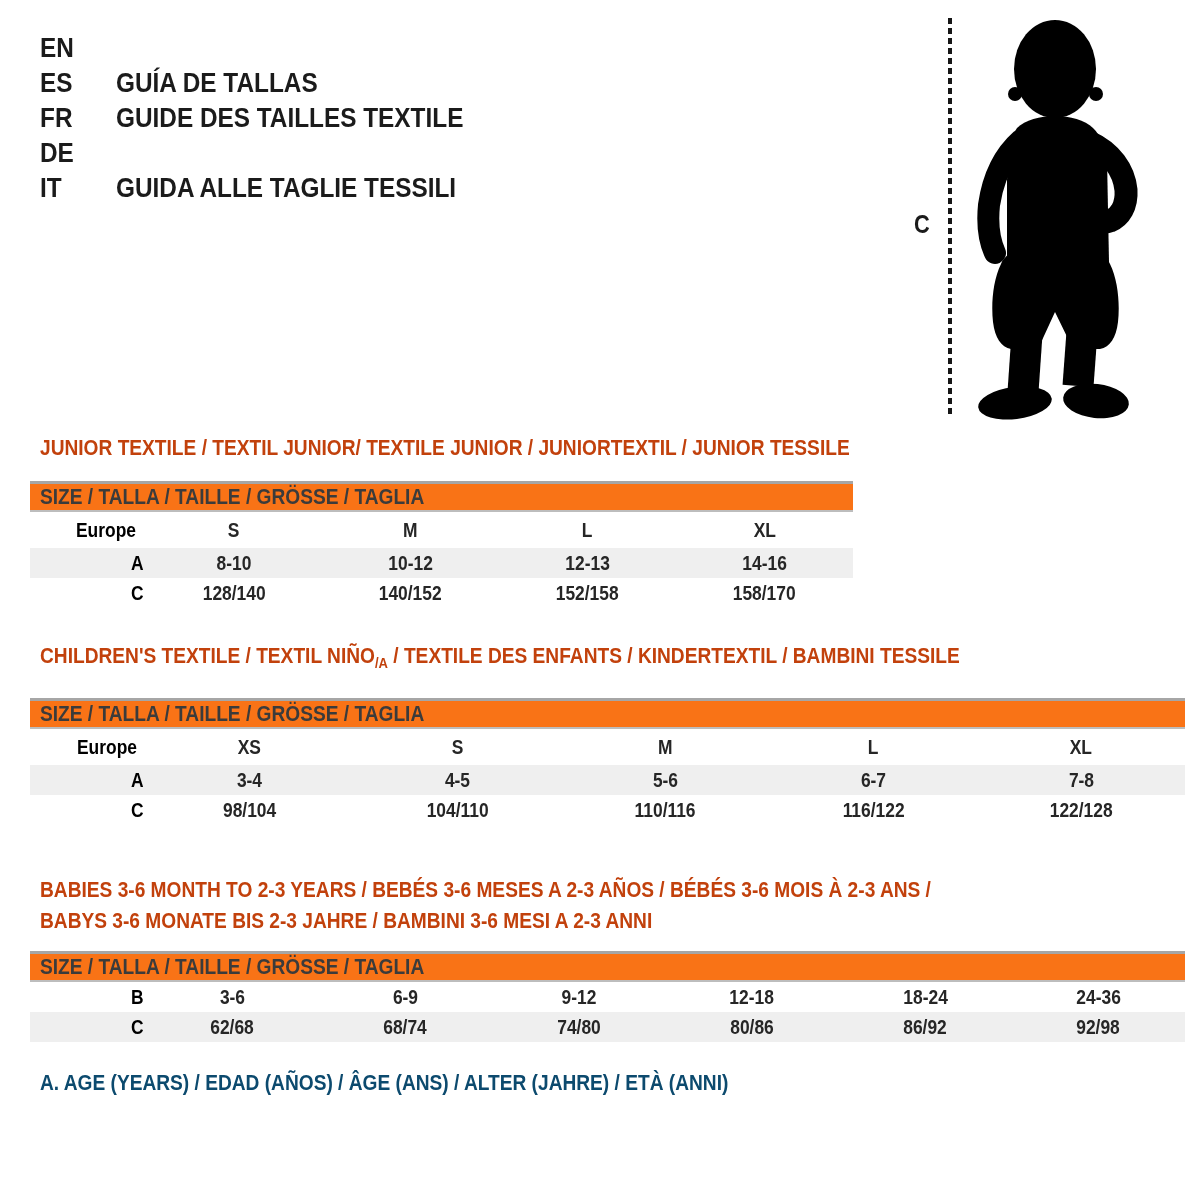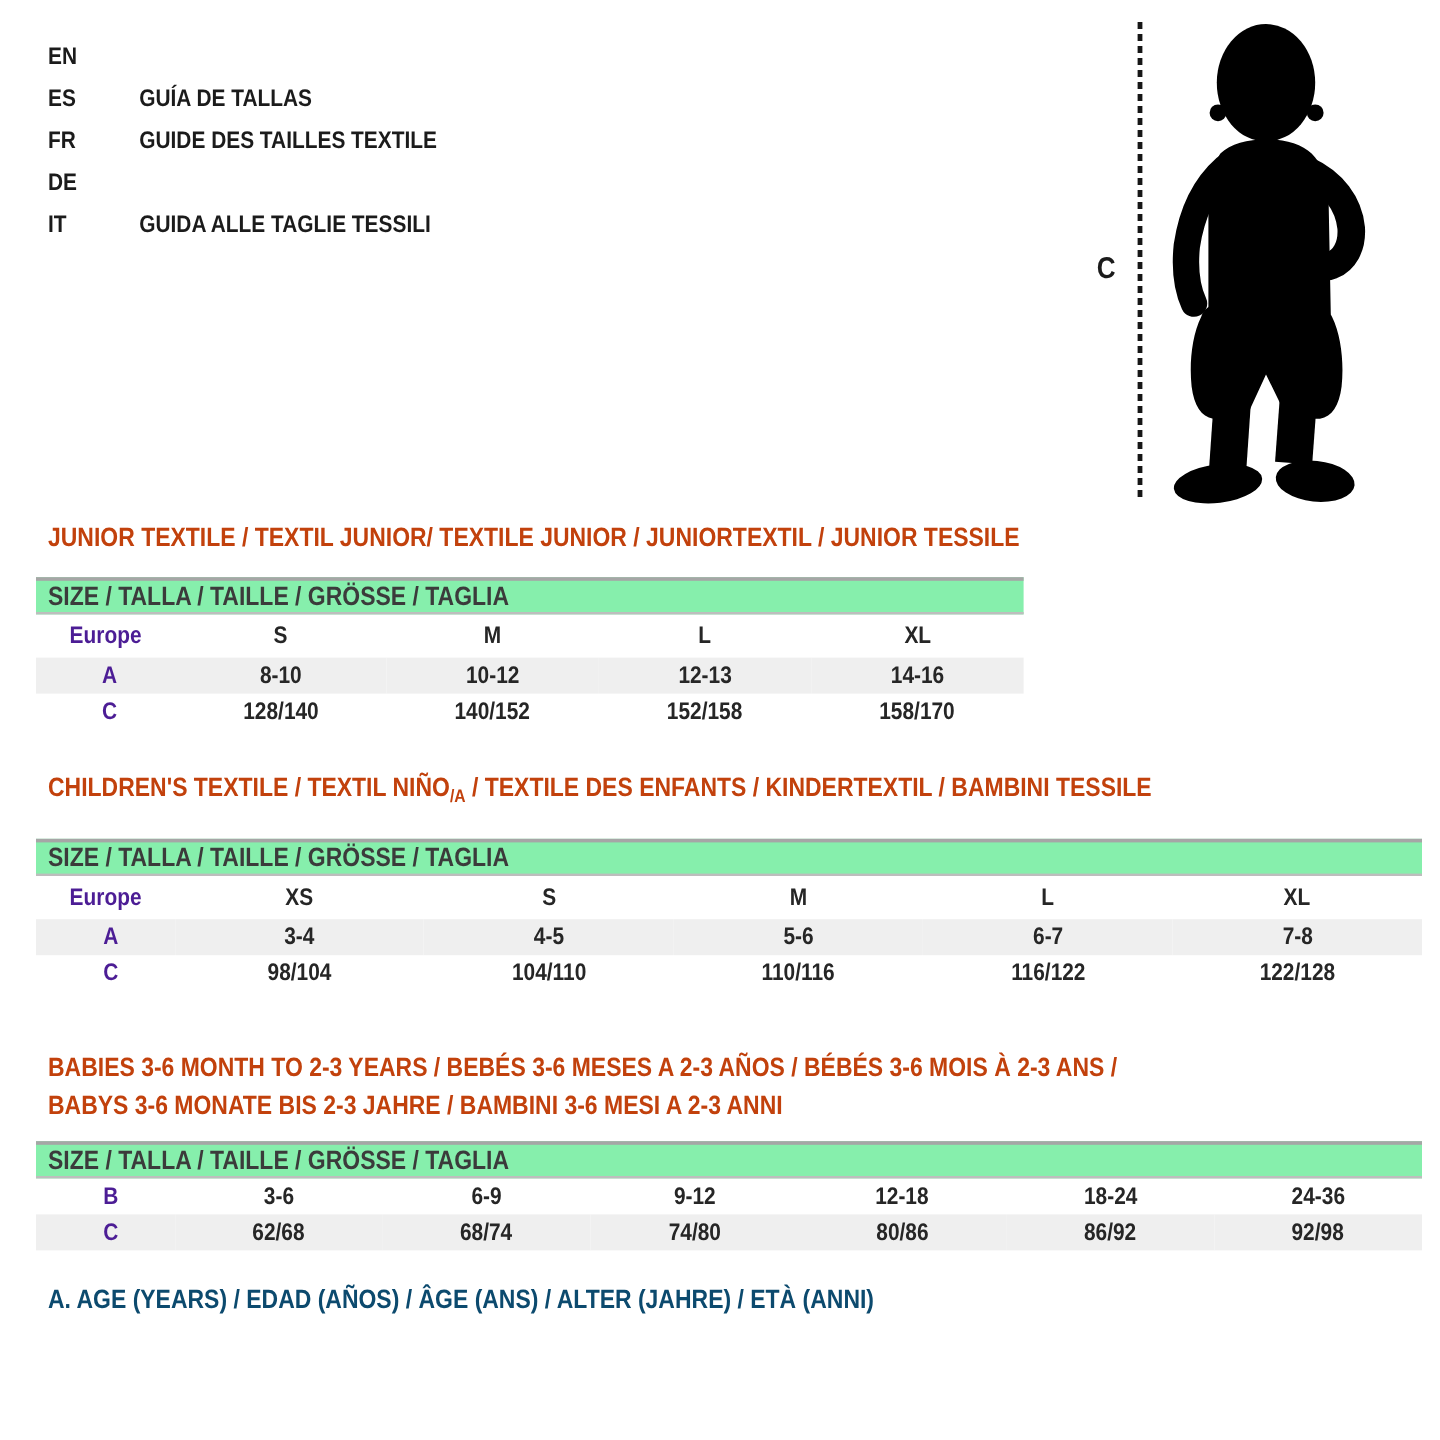--- a/index.html
+++ b/index.html
@@ -7,42 +7,42 @@
     width:1200px;height:1200px;position:relative;background:#ffffff;
     font-family:"Liberation Sans","DejaVu Sans",sans-serif;
     color:#1b1b1b;overflow:hidden;
   }
   
   .cond{display:inline-block;transform:scaleX(0.87);transform-origin:0 50%;white-space:nowrap;}
   .condc{display:inline-block;transform:scaleX(0.87);transform-origin:50% 50%;white-space:nowrap;}
 
   
   .lang-block{position:absolute;left:40px;top:30px;}
-  .lang-row{display:flex;line-height:35px;font-size:20px;font-weight:bold;align-items:center;}
+  .lang-row{display:flex;line-height:35px;font-size:28px;font-weight:bold;align-items:center;}
   .lang-code{width:76px;flex:0 0 76px;}
   
   .dash-line{position:absolute;left:948px;top:18px;width:4px;height:400px;
     background:repeating-linear-gradient(to bottom,#161616 0 6px,transparent 6px 10px);}
   .measure-c{position:absolute;left:914px;top:210px;font-size:25px;font-weight:bold;}
   .figure-svg{position:absolute;left:963px;top:12px;}
 
   
   .section{position:absolute;}
   #sec-junior{left:30px;top:436px;width:823px;}
   #sec-children{left:30px;top:644px;width:1155px;}
   #sec-babies{left:30px;top:874px;width:1155px;}
   .sec-heading{padding-left:10px;font-size:22px;font-weight:bold;line-height:24px;color:#c2410c;}
   .sec-heading sub{font-size:15px;font-weight:bold;}
-  .size-bar{margin-top:21px;background:#86efac;border-top:3px solid #a6a6a6;border-bottom:2px solid #bdbdbd;
+  .size-bar{margin-top:21px;background:#f97316;border-top:3px solid #a6a6a6;border-bottom:2px solid #bdbdbd;
     color:#3b3b3b;font-size:22px;font-weight:bold;line-height:26px;padding-left:10px;}
   #sec-children .size-bar{margin-top:23px;}
   #sec-babies .size-bar{margin-top:15px;}
   table.size-table{width:100%;border-collapse:collapse;table-layout:fixed;}
   table.size-table td{font-size:20px;font-weight:bold;text-align:center;padding:0;color:#262626;}
-  table.size-table td.lbl{text-align:center;padding-left:10px;color:#4c1d95;}
+  table.size-table td.lbl{text-align:right;padding-left:10px;color:#000000;}
   tr.hdr td{height:36px;}
   tr.datarow td{height:30px;}
   tr.shaded{background:#efefef;}
   col.c-label-j{width:14%;}
   col.c-label{width:10%;}
 
   
   .footnotes{position:absolute;left:30px;top:1064px;}
   .footnote{padding-left:10px;font-size:22px;font-weight:bold;line-height:37px;color:#0c4a6e;}
 </style>

